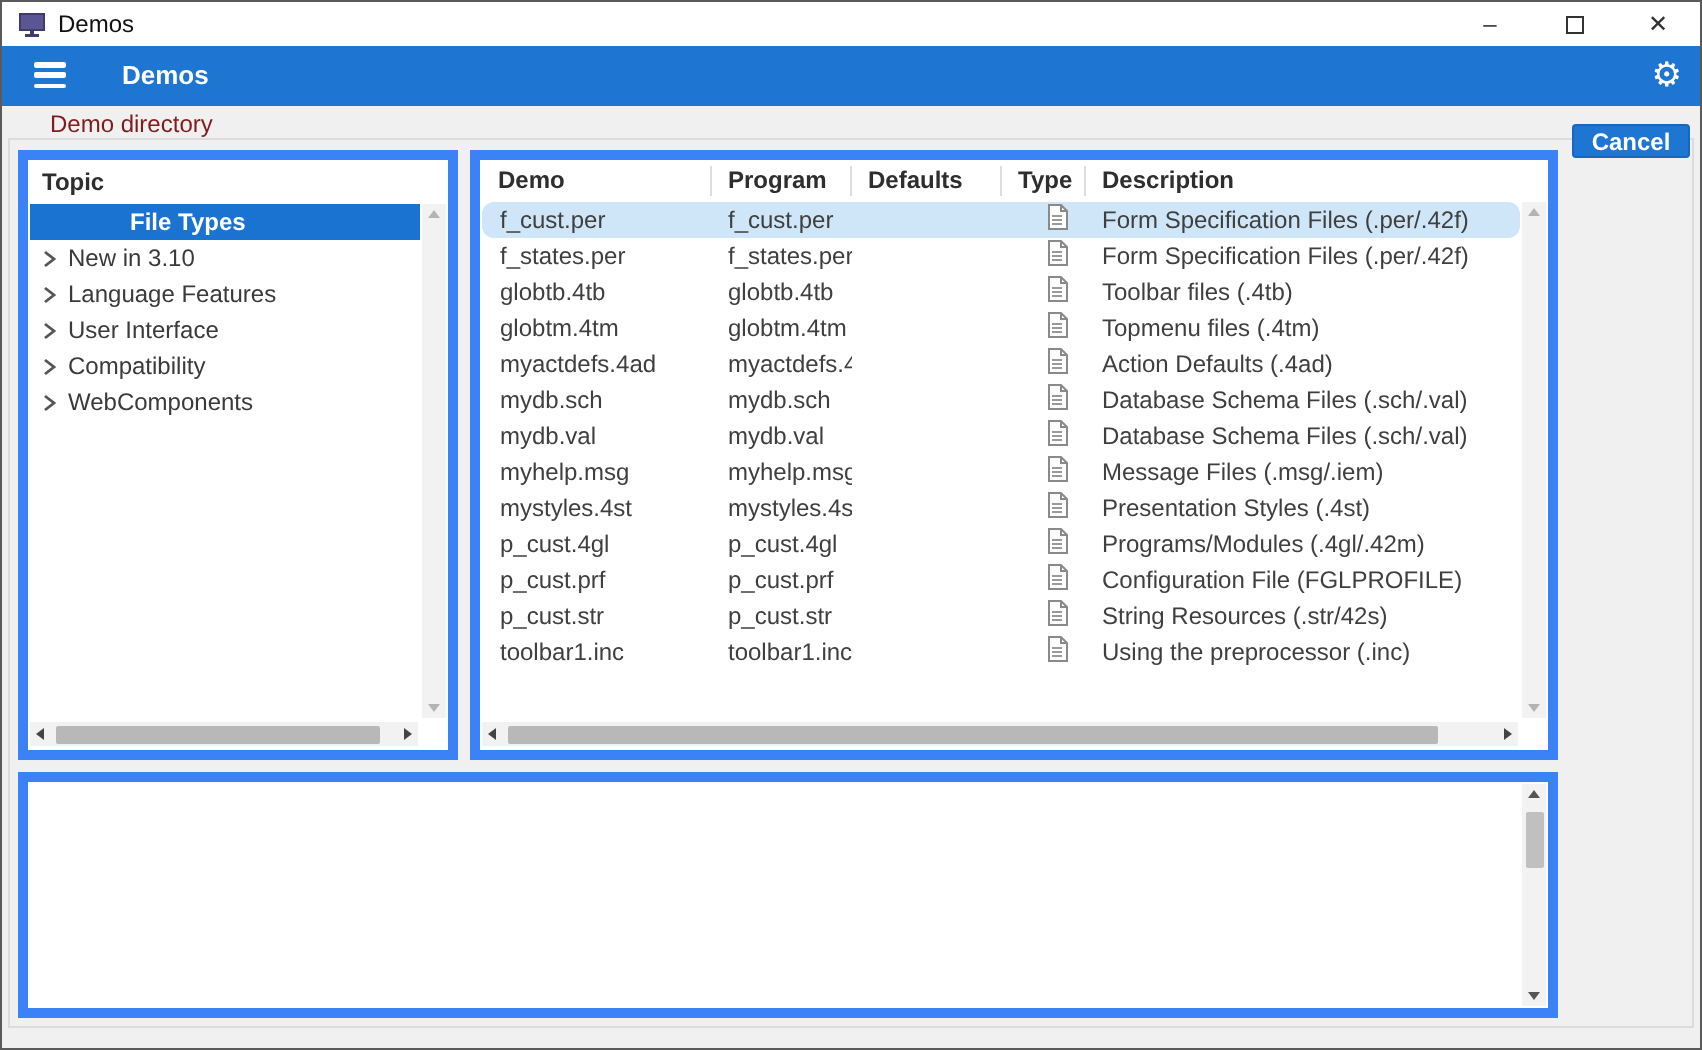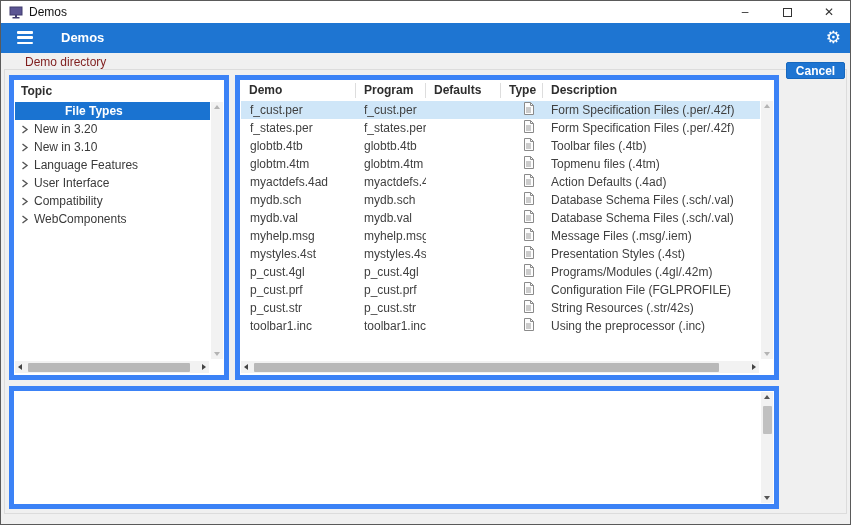--- a/index.html
+++ b/index.html
@@ -51,21 +51,21 @@
   
   .table-panel{ left:234px; top:74px; width:544px; height:305px; }
   .thead{ display:flex; height:21px; align-items:center; }
   .th{ font-size:12px; font-weight:bold; color:#2e2e2e; height:15px; line-height:15px;
     padding-left:8px; border-left:1px solid #dddddd; }
   .th.c0{ border-left:none; padding-left:9px; }
   .c0{ width:115px; } .c1{ width:70px; } .c2{ width:75px; } .c3{ width:42px; }
   .c4{ flex:1; }
   .tbody{ position:absolute; left:1px; top:21px; right:14px; }
   .trow{ display:flex; height:18px; align-items:center; font-size:12px; color:#3f3f3f;
-    cursor:default; }
+    cursor:default;border-radius:6px; }
   .trow.selected{ background:#cfe6f8; }
   .td{ padding-left:8px; overflow:hidden; white-space:nowrap; }
   .td.c0{ padding-left:9px; }
   .td.c3{ padding-left:22px; display:flex; align-items:center; }
 
   
   .text-panel{ left:8px; top:385px; width:770px; height:123px; }
   .preview-text{ position:absolute; left:8px; top:5px; right:16px; bottom:2px;
     font-family:"DejaVu Sans Mono","Liberation Mono",monospace; font-size:11.5px;
     line-height:13.5px; color:#1d1d1d; white-space:pre; overflow:hidden; }
@@ -143,28 +143,20 @@
     <div class="tree-list">
       <div class="tree-item selected noarrow">
         <span class="lbl">File Types</span>
       </div>
       <div class="tree-item">
         <span class="chev">
             <svg width="8" height="9">
               <polyline points="1.5,1 6,4.5 1.5,8" fill="none" stroke="#555" stroke-width="1.4"></polyline>
             </svg>
           </span>
-        <span class="lbl">New in 3.20</span>
-      </div>
-      <div class="tree-item">
-        <span class="chev">
-            <svg width="8" height="9">
-              <polyline points="1.5,1 6,4.5 1.5,8" fill="none" stroke="#555" stroke-width="1.4"></polyline>
-            </svg>
-          </span>
         <span class="lbl">New in 3.10</span>
       </div>
       <div class="tree-item">
         <span class="chev">
             <svg width="8" height="9">
               <polyline points="1.5,1 6,4.5 1.5,8" fill="none" stroke="#555" stroke-width="1.4"></polyline>
             </svg>
           </span>
         <span class="lbl">Language Features</span>
       </div>

